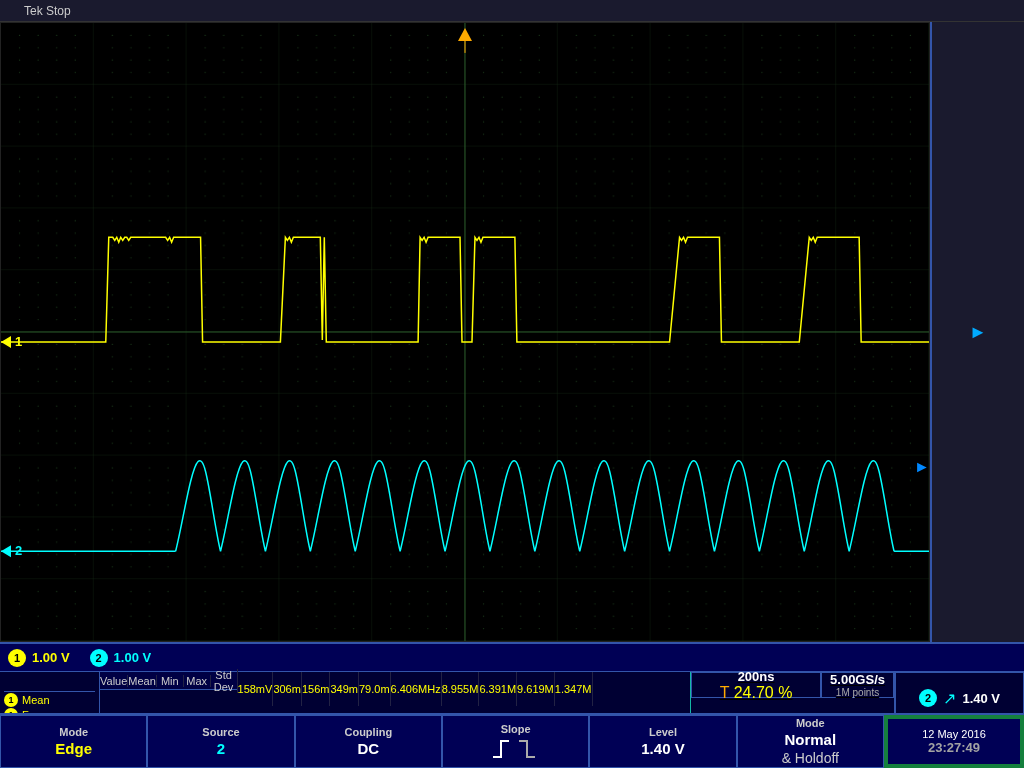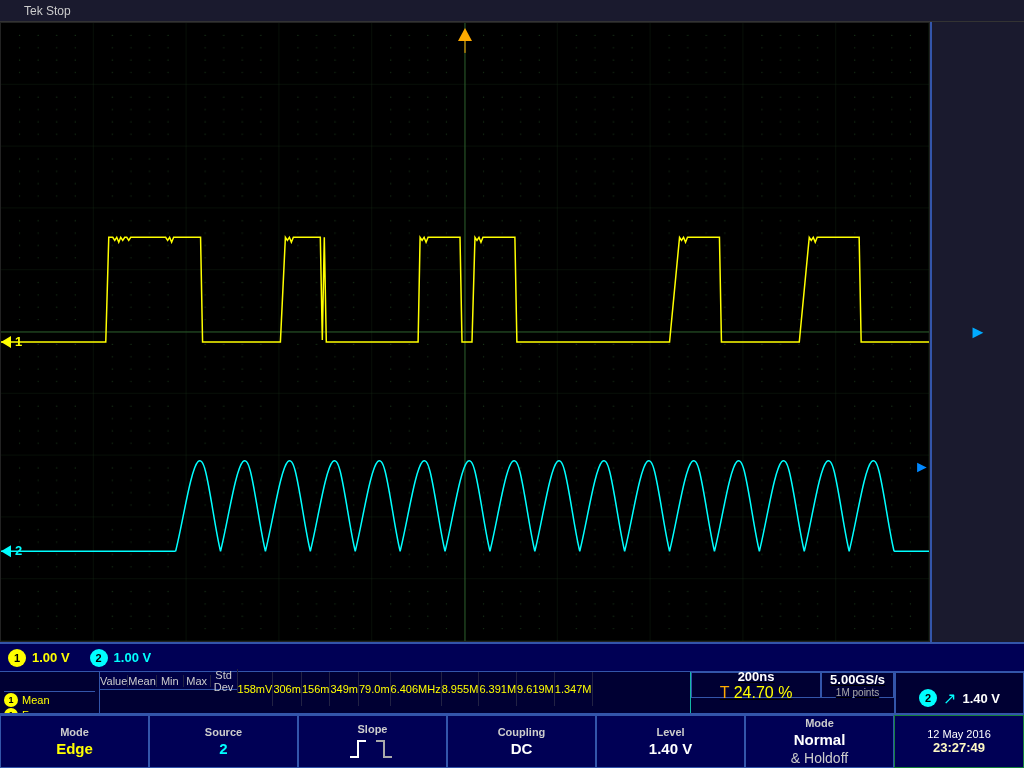--- a/index.html
+++ b/index.html
@@ -192,31 +192,31 @@
       font-size: 11px;
       gap: 2px;
     }
     .ctrl-btn .btn-title { font-size: 11px; color: #cccccc; font-weight: bold; }
     .ctrl-btn .btn-value { font-size: 15px; color: #ffff00; font-weight: bold; }
     .ctrl-btn .btn-value.cyan { color: #00ffff; }
     .ctrl-btn .btn-value.white { color: #ffffff; }
 
     
     #datetime-box {
-      width: 130px;
+      width: 140px;
       background: #000055;
-      border: 1px solid #15803d;
+      border: 4px solid #15803d;
       display: flex;
       flex-direction: column;
       align-items: center;
       justify-content: center;
       font-size: 11px;
     }
     #datetime-box .date { color: #fff; }
-    #datetime-box .time { color: #fef9c3; font-size: 13px; font-weight: bold; }
+    #datetime-box .time { color: #a3a3a3; font-size: 13px; font-weight: bold; }
 
     
     #waveform-svg {
       position: absolute;
       top: 0; left: 0;
       width: 100%; height: 100%;
     }
   </style>
 </head>
 <body>
@@ -426,31 +426,31 @@
 <div id="controls-row">
   <div class="ctrl-btn">
     <span class="btn-title">Mode</span>
     <span class="btn-value">Edge</span>
   </div>
   <div class="ctrl-btn">
     <span class="btn-title">Source</span>
     <span class="btn-value cyan">2</span>
   </div>
   <div class="ctrl-btn">
+    <span class="btn-title">Coupling</span>
+    <span class="btn-value white">DC</span>
+  </div>
+  <div class="ctrl-btn">
     <span class="btn-title">Slope</span>
     <svg width="50" height="24" viewBox="0 0 50 24">
 
       <polyline points="2,20 10,20 10,4 18,4" fill="none" stroke="#fff" stroke-width="2"></polyline>
 
       <polyline points="28,4 36,4 36,20 44,20" fill="none" stroke="#aaa" stroke-width="2"></polyline>
     </svg>
-  </div>
-  <div class="ctrl-btn">
-    <span class="btn-title">Coupling</span>
-    <span class="btn-value white">DC</span>
   </div>
   <div class="ctrl-btn">
     <span class="btn-title">Level</span>
     <span class="btn-value white">1.40 V</span>
   </div>
   <div class="ctrl-btn" style="min-width:90px;">
     <span class="btn-title">Mode</span>
     <span class="btn-value white">Normal</span>
     <span style="font-size:14px;color:#ccc;">&amp; Holdoff</span>
   </div>

